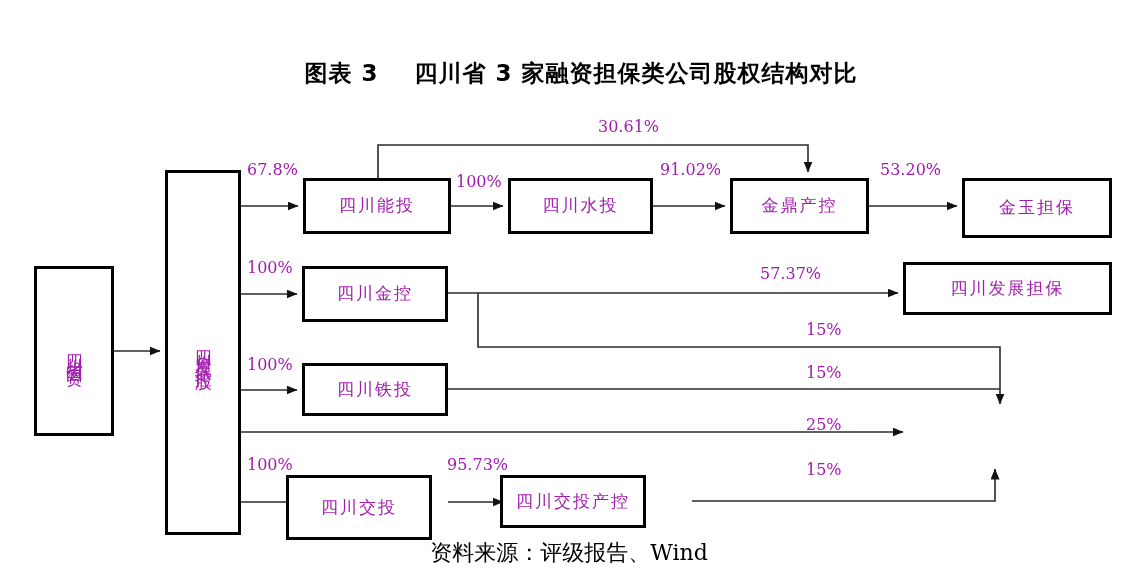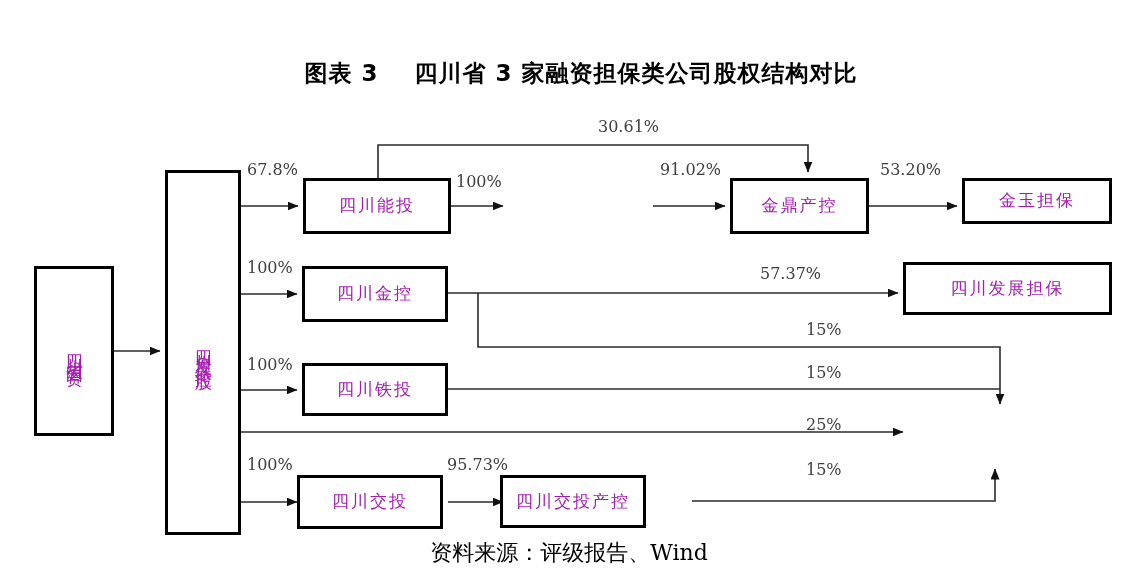--- a/index.html
+++ b/index.html
@@ -22,21 +22,21 @@
   .node{
     position:absolute;box-sizing:border-box;background:#fff;border:3px solid #000;
     display:flex;align-items:center;justify-content:center;text-align:center;
     font-family:"DejaVu Serif",serif;font-size:17px;line-height:1.15;
     letter-spacing:2px;color:#a21caf;white-space:pre;
   }
   .node.vert{
     writing-mode:vertical-rl;text-orientation:upright;letter-spacing:4px;font-size:17px;
   }
   .label{
-    position:absolute;font-family:"DejaVu Serif",serif;font-size:16px;color:#404040;
+    position:absolute;font-family:"DejaVu Serif",serif;font-size:16px;color:#a21caf;
     white-space:pre;letter-spacing:0px;
   }
 </style>
 </head>
 <body>
 
 <div id="root">
 
   <div class="title">图表 3    四川省 3 家融资担保类公司股权结构对比</div>
 
@@ -80,33 +80,34 @@
       <path d="M692,501 L995,501 L995,469" marker-end="url(#ah)"></path>
     </g>
   </svg>
 
   <div class="node vert" style="left:34px;top:266px;width:80px;height:170px;">四川省国资</div>
 
   <div class="node vert" style="left:165px;top:170px;width:76px;height:365px;">四川发展（控股）</div>
 
   <div class="node" style="left:303px;top:178px;width:148px;height:56px;">四川能投</div>
 
+  <div class="node" style="left:508px;top:178px;width:145px;height:56px;">四川水投</div>
 
   <div class="node" style="left:730px;top:178px;width:139px;height:56px;">金鼎产控</div>
 
-  <div class="node" style="left:962px;top:178px;width:150px;height:46px;">金玉担保</div>
+  <div class="node" style="left:962px;top:178px;width:150px;height:60px;">金玉担保</div>
 
   <div class="node" style="left:302px;top:266px;width:146px;height:56px;">四川金控</div>
 
   <div class="node" style="left:903px;top:262px;width:209px;height:53px;">四川发展担保</div>
 
   <div class="node" style="left:302px;top:363px;width:146px;height:53px;">四川铁投</div>
 
 
-  <div class="node" style="left:297px;top:475px;width:146px;height:54px;">四川交投</div>
+  <div class="node" style="left:286px;top:475px;width:146px;height:65px;">四川交投</div>
 
   <div class="node" style="left:500px;top:475px;width:146px;height:53px;">四川交投产控</div>
 
   <div class="label" style="left:247px;top:160px;">67.8%</div>
   <div class="label" style="left:456px;top:172px;">100%</div>
   <div class="label" style="left:660px;top:160px;">91.02%</div>
   <div class="label" style="left:880px;top:160px;">53.20%</div>
   <div class="label" style="left:598px;top:117px;">30.61%</div>
   <div class="label" style="left:247px;top:258px;">100%</div>
   <div class="label" style="left:760px;top:264px;">57.37%</div>

